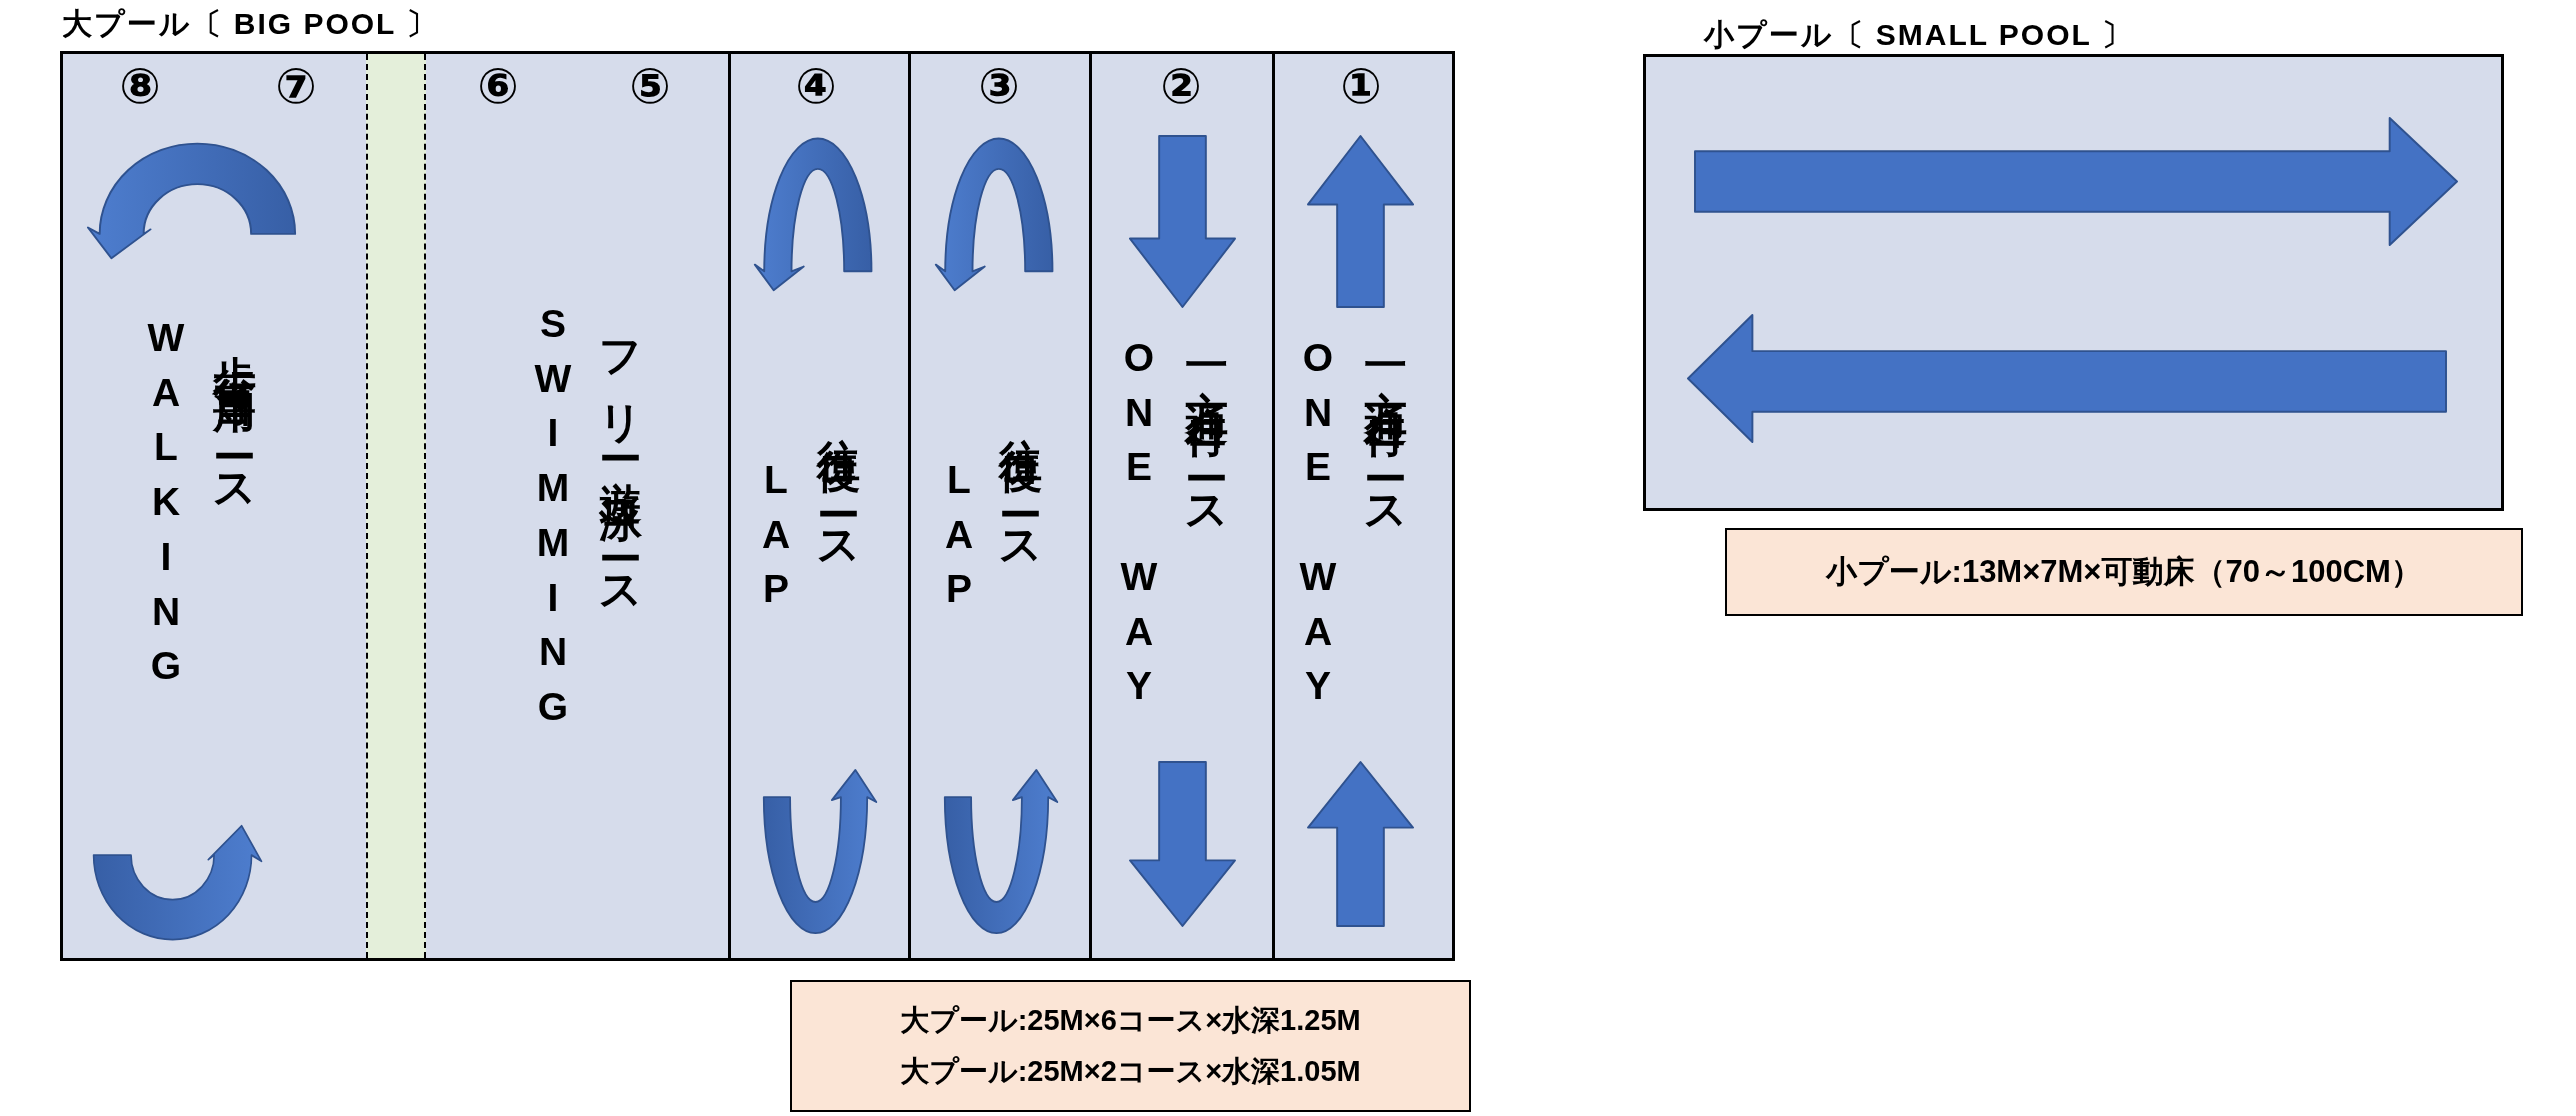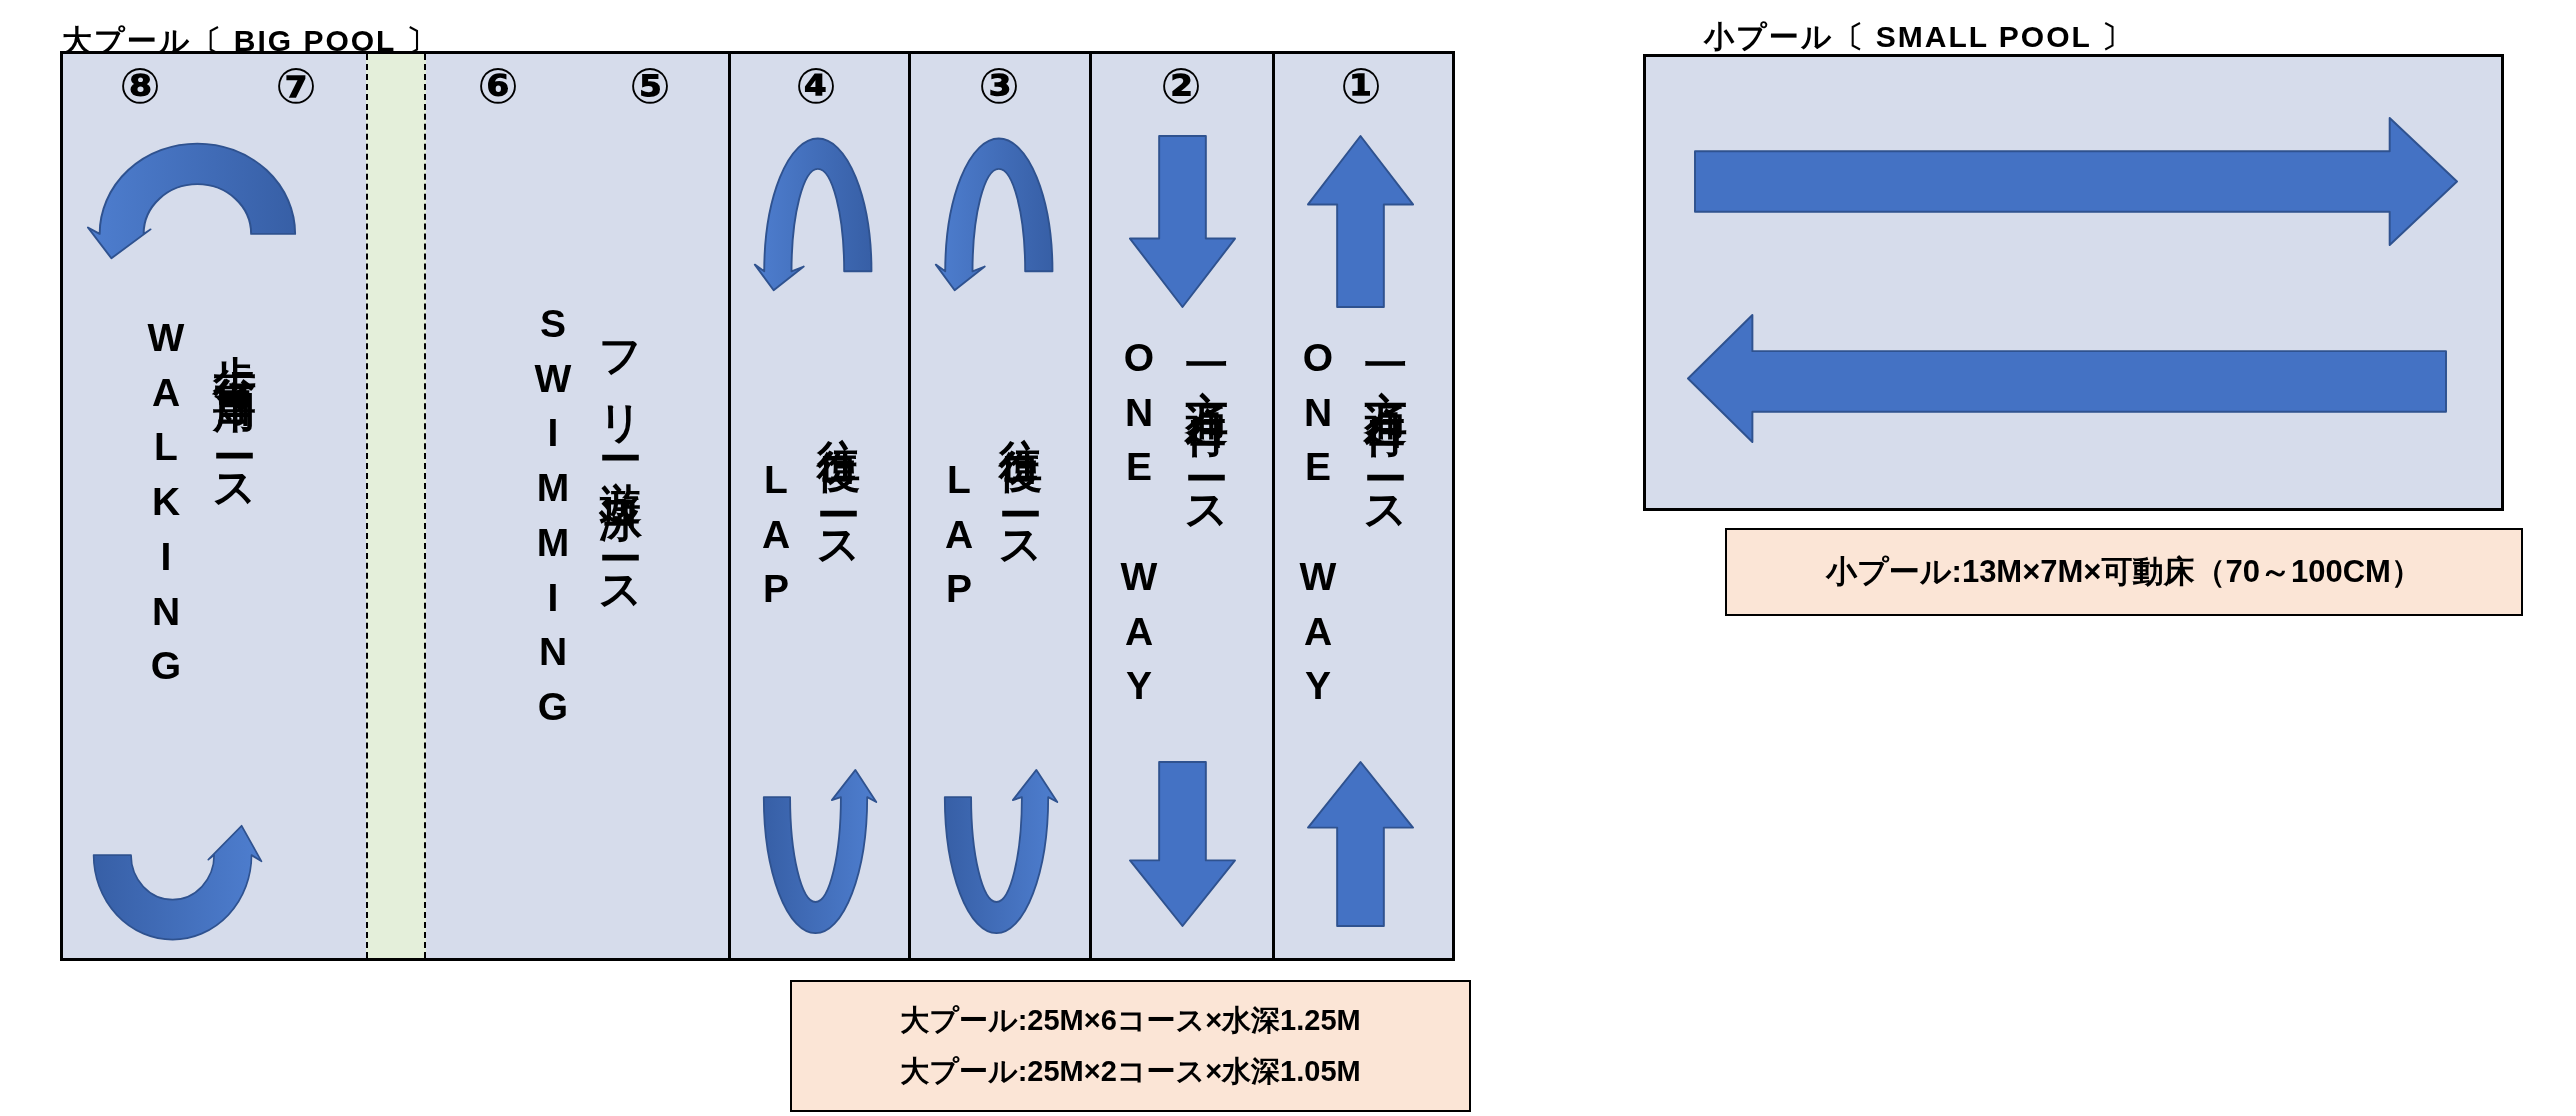--- a/index.html
+++ b/index.html
@@ -11,24 +11,23 @@
     font-family: "Liberation Sans", "DejaVu Sans", sans-serif;
     color: #000;
     overflow: hidden;
   }
   .pool-title {
     position: absolute;
     font-size: 30px;
     font-weight: bold;
     letter-spacing: 2px;
     white-space: nowrap;
-    margin-top: 17px;
   }
   .big-title   { left: 62px;  top: 3.9px; }
-  .small-title { left: 1704px; top: 0; }
+  .small-title { left: 1704px; top: 15px; }
 
   .pool {
     position: absolute;
     background: #D6DCEB;
     border: 3.9px solid #000;
     box-sizing: border-box;
   }
   .big-pool   { left: 60px;   top: 51px; width: 1395px; height: 910px; }
   .small-pool { left: 1643px; top: 54px; width: 861px;  height: 457px; }
 

